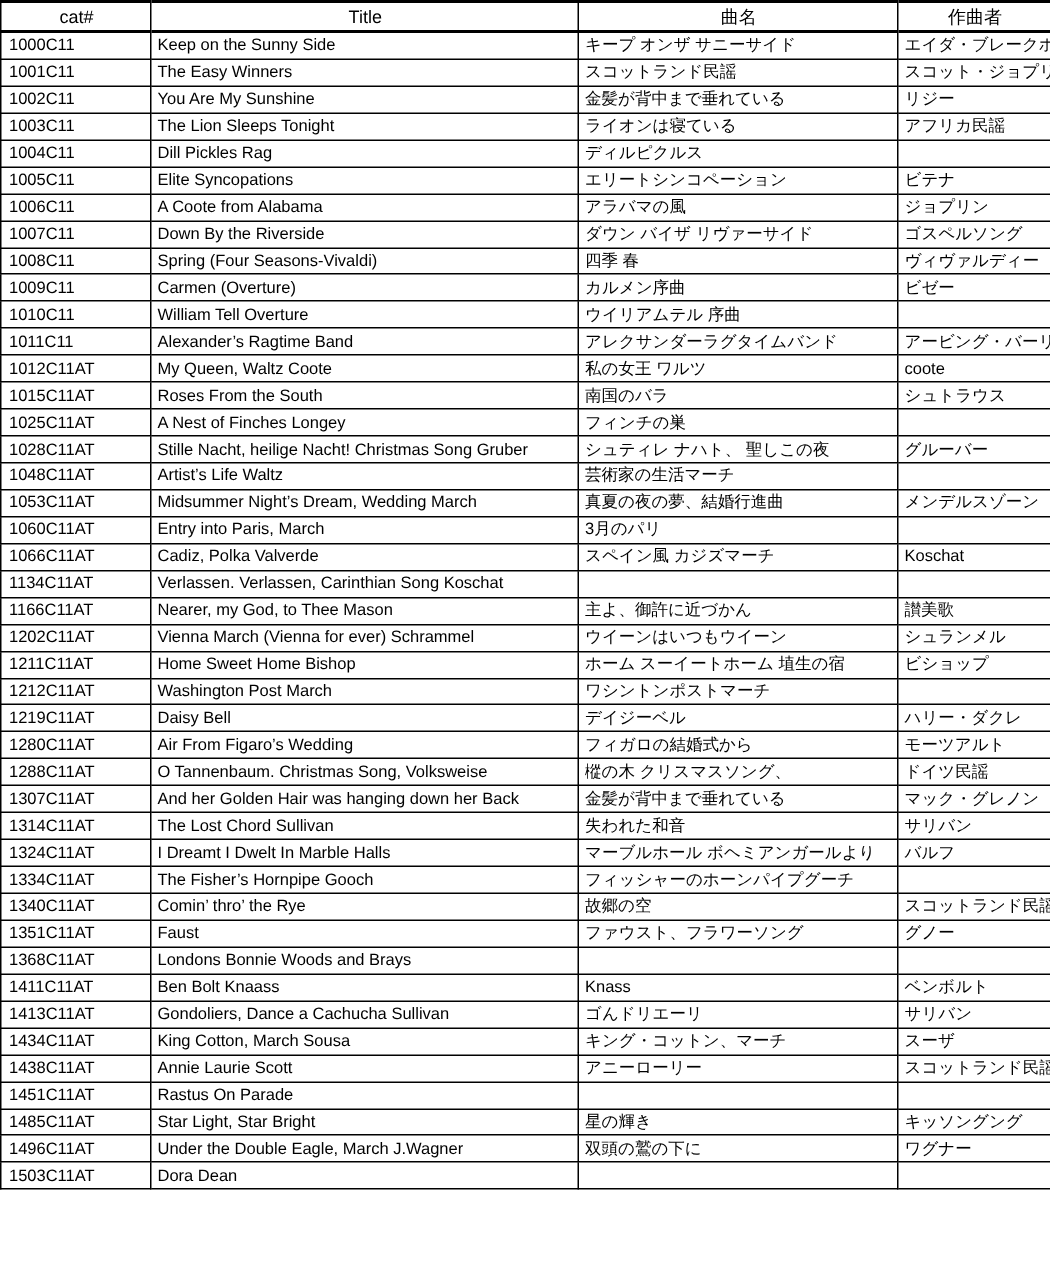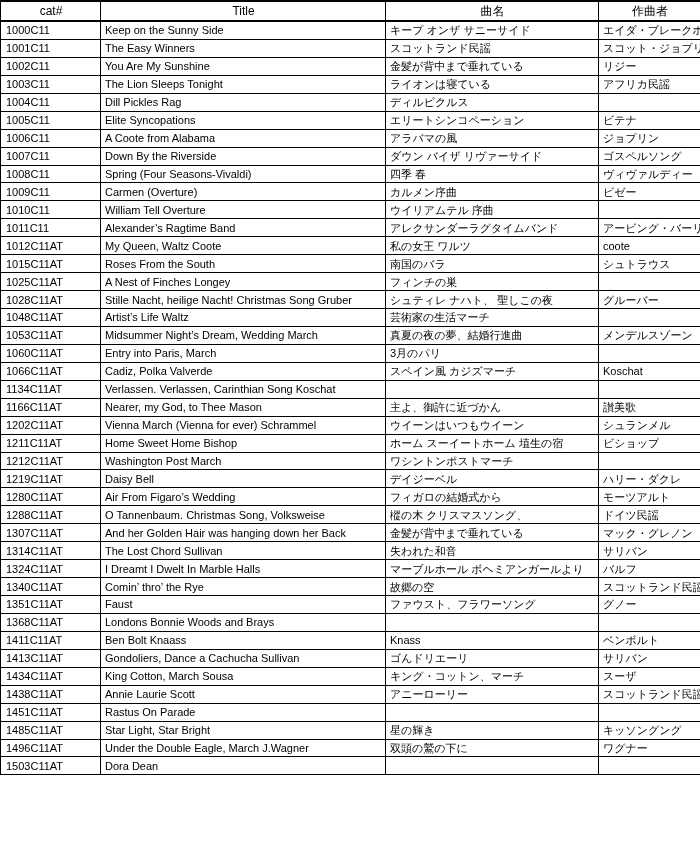--- a/index.html
+++ b/index.html
@@ -226,20 +226,26 @@
           <td>失われた和音</td>
           <td>サリバン</td>
         </tr>
         <tr>
           <td class="col-cat">1324C11AT</td>
           <td>I Dreamt I Dwelt In Marble Halls</td>
           <td>マーブルホール ボヘミアンガールより</td>
           <td>バルフ</td>
         </tr>
         <tr>
+          <td class="col-cat">1334C11AT</td>
+          <td>The Fisher’s Hornpipe Gooch</td>
+          <td>フィッシャーのホーンパイプグーチ</td>
+          <td></td>
+        </tr>
+        <tr>
           <td class="col-cat">1340C11AT</td>
           <td>Comin’ thro’ the Rye</td>
           <td>故郷の空</td>
           <td>スコットランド民謡</td>
         </tr>
         <tr>
           <td class="col-cat">1351C11AT</td>
           <td>Faust</td>
           <td>ファウスト、フラワーソング</td>
           <td>グノー</td>

